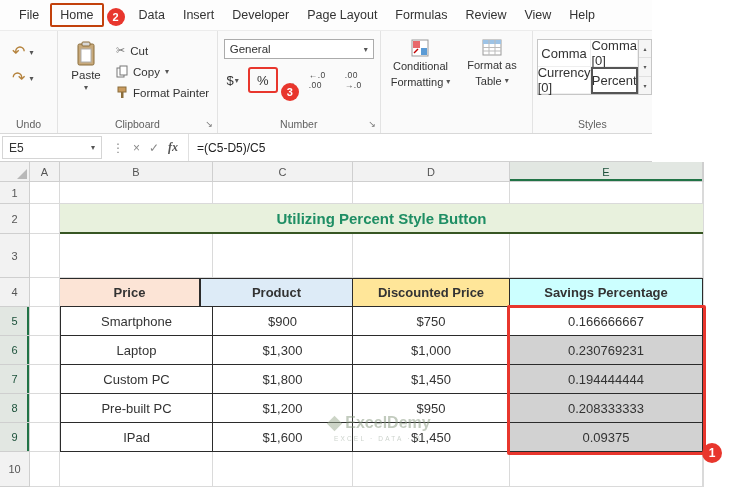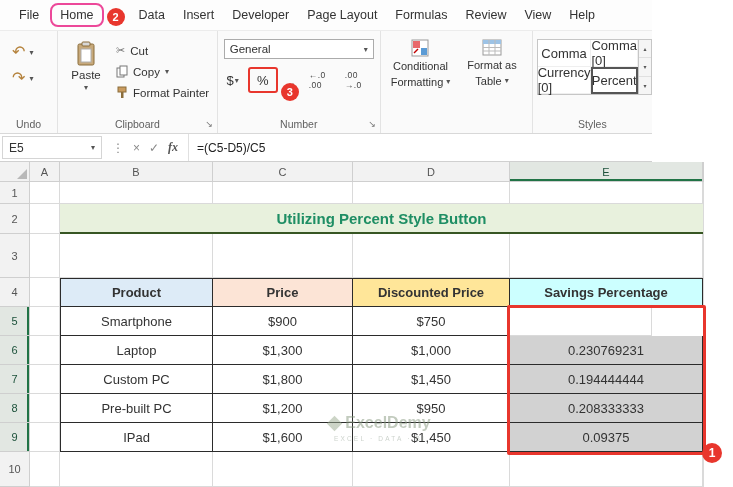--- a/index.html
+++ b/index.html
@@ -4,21 +4,21 @@
 <style>
   * { box-sizing: border-box; margin: 0; padding: 0; }
   html,body { width: 733px; height: 487px; overflow: hidden; }
   body { font-family: "Liberation Sans", sans-serif; background: #fff; color: #333; }
   .app { position: relative; width: 652px; height: 487px; }
 
   
   .menubar { height: 30px; display: flex; align-items: center; padding-left: 10px;
              background: #fdfdfd; font-size: 12.5px; }
   .menu-item { padding: 5px 9px; white-space: nowrap; }
-  .home-wrap { position: relative; border: 2px solid #ec4899; border-radius: 8px;
+  .home-wrap { position: relative; border: 2px solid #c2410c; border-radius: 2px;
                padding: 3px 8px; margin: 0 26px 0 2px; }
   .badge { width: 18px; height: 18px; border-radius: 50%; background: #e8362d; color: #fff;
            font-size: 11px; font-weight: bold; display: flex; align-items: center;
            justify-content: center; z-index: 20; }
   .badge-home { position: absolute; right: -23px; top: 3px; }
 
   
   .ribbon { height: 104px; background: #fafafa; border-top: 1px solid #ececec;
             border-bottom: 1px solid #d8d8d8; display: flex; align-items: stretch; }
   .rgroup { position: relative; border-right: 1px solid #e3e3e3; padding: 8px 6px 18px 6px; }
@@ -329,33 +329,34 @@
       <div class="gcell c-b"></div>
       <div class="gcell c-c"></div>
       <div class="gcell c-d"></div>
       <div class="gcell c-e"></div>
       <div class="gcell c-f"></div>
     </div>
 
     <div class="grow h-r4">
       <div class="hd c-rh">4</div>
       <div class="gcell c-a"></div>
+      <div class="tcell t-top th bg-price c-c">Price</div>
       <div class="tcell t-top t-left th bg-prod c-b">Product</div>
-      <div class="tcell t-top th bg-price c-c">Price</div>
       <div class="tcell t-top th bg-disc c-d">Discounted Price</div>
       <div class="tcell t-top th bg-sav c-e">Savings Percentage</div>
       <div class="gcell c-f"></div>
     </div>
 
     <div class="grow h-d">
       <div class="hd rh-sel c-rh">5</div>
       <div class="gcell c-a"></div>
       <div class="tcell t-left c-b">Smartphone</div>
       <div class="tcell c-c">$900</div>
       <div class="tcell c-d">$750</div>
+      <div class="tcell c-e">0.166666667</div>
       <div class="gcell c-f"></div>
     </div>
 
     <div class="grow h-d">
       <div class="hd rh-sel c-rh">6</div>
       <div class="gcell c-a"></div>
       <div class="tcell t-left c-b">Laptop</div>
       <div class="tcell c-c">$1,300</div>
       <div class="tcell c-d">$1,000</div>
       <div class="tcell bg-selgray c-e">0.230769231</div>

